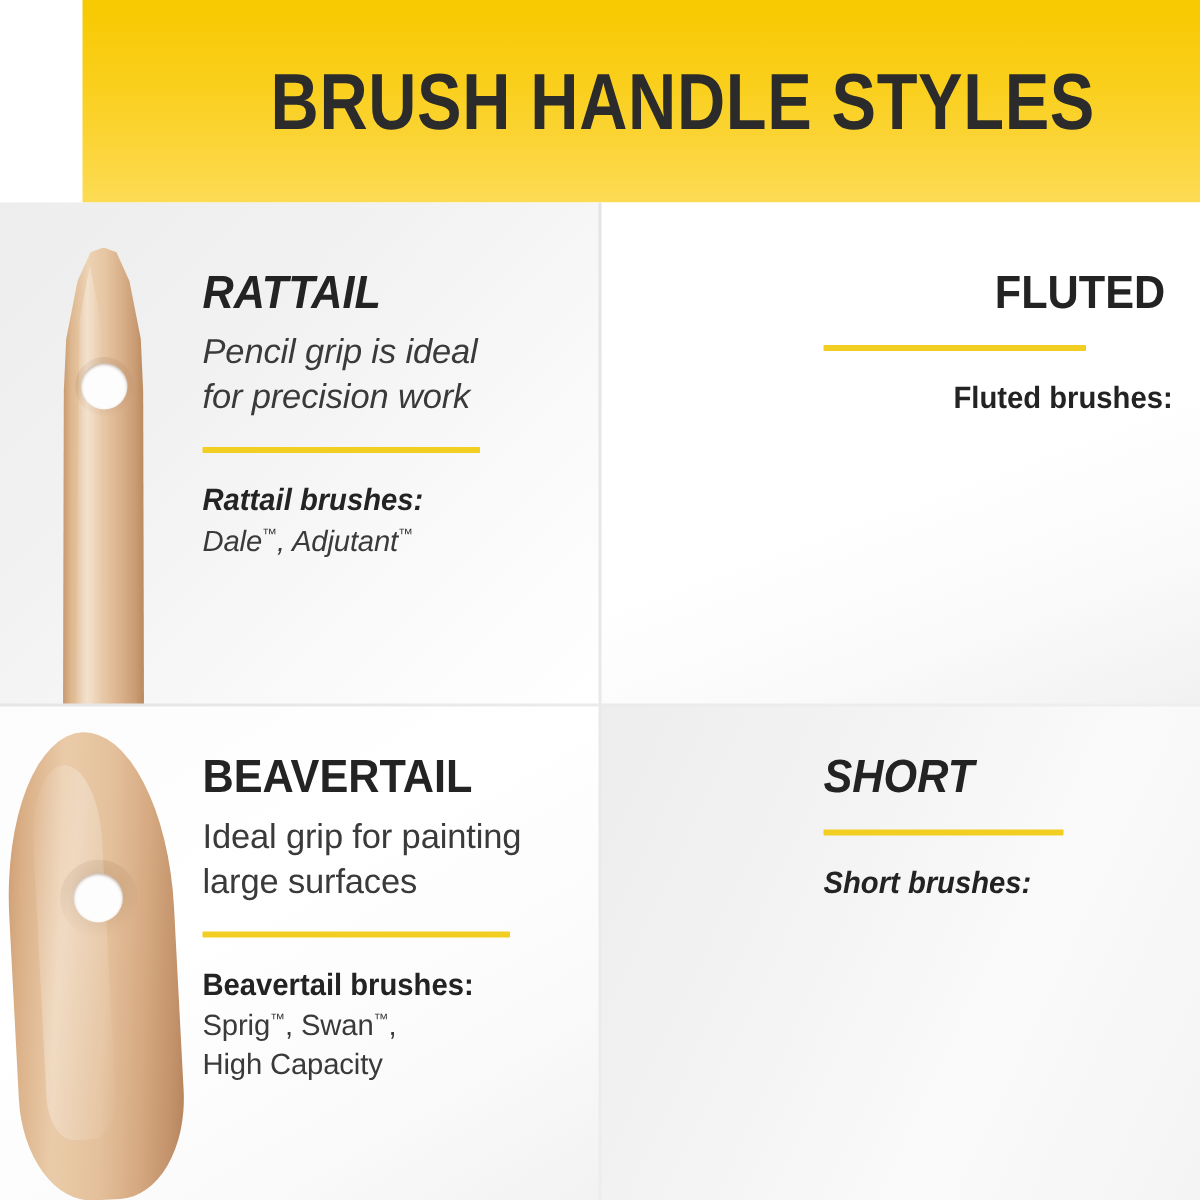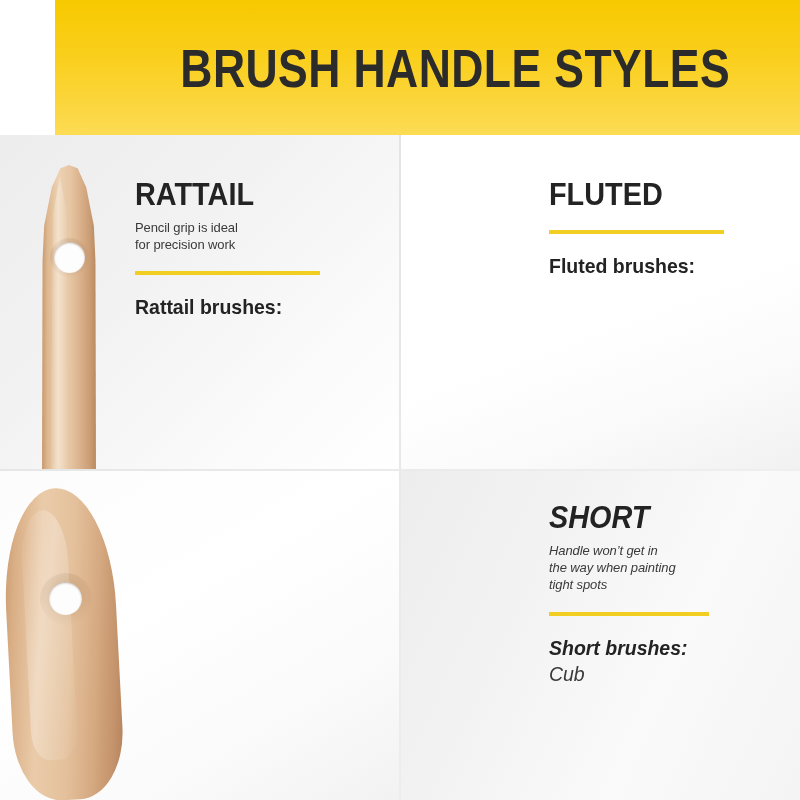--- a/index.html
+++ b/index.html
@@ -43,21 +43,21 @@
   
   .grid {
     position:absolute; left:0; top:135px;
     width:800px; height:665px;
   }
   .panel {
     position:absolute;
     overflow:hidden;
   }
   .panel-tl { left:0;   top:0;   width:400px; height:335px;
-              background:linear-gradient(135deg,#EDEDED 0%,#F2F2F2 38%,#FAFAFA 72%,#FFFFFF 100%); }
+              background:linear-gradient(135deg,#EDEDED 0%,#F2F2F2 38%,#FAFAFA 72%,#FFFFFF 100%);font-style:italic; }
   .panel-tr { left:400px; top:0; width:400px; height:335px;
               background:linear-gradient(160deg,#FFFFFF 0%,#FFFFFF 55%,#FAFAFA 78%,#F1F1F1 100%); }
   .panel-bl { left:0;   top:335px; width:400px; height:330px;
               background:linear-gradient(150deg,#FCFCFC 0%,#FFFFFF 40%,#FAFAFA 75%,#F2F2F2 100%); }
   .panel-br { left:400px; top:335px; width:400px; height:330px;
               background:linear-gradient(115deg,#EDEDED 0%,#F3F3F3 35%,#FAFAFA 65%,#F4F4F4 100%); }
 
   .divider-v {
     position:absolute; left:399px; top:0;
     width:2px; height:665px;
@@ -67,37 +67,37 @@
   .divider-h {
     position:absolute; left:0; top:334px;
     width:800px; height:2px;
     background:linear-gradient(90deg,#E6E6E6,#EFEFEF);
     z-index:4;
   }
 
   
   .copy { position:absolute; z-index:6; }
   .copy-tl { left:135px; top:44px;  width:245px; }
-  .copy-tr { left:549px; top:44px;  width:245px; }
+  .copy-tr { left:549px; top:44px;  width:245px;text-align:right; }
   .copy-bl { left:135px; top:32px;  width:255px; }
   .copy-br { left:549px; top:32px;  width:245px;font-style:italic; }
 
   .style-name {
     font-family:"Liberation Sans Narrow","Liberation Sans", sans-serif;
     font-weight:700;
     font-size:31px;
     color:#232323;
     letter-spacing:0px;
     line-height:1.05;
     transform:scaleX(0.93);
     transform-origin:left center;
     white-space:nowrap;
   }
   .style-desc {
-    font-size:13px;
+    font-size:23px;
     font-weight:400;
     color:#3A3A3A;
     line-height:1.34;
     margin-top:7px;
     letter-spacing:-0.1px;
   }
   .accent-rule {
     height:4px;
     background:#F2CE23;
     margin-top:18px;
@@ -215,57 +215,63 @@
       <div class="handle handle-rattail"></div>
       <div class="rattail-sheen"></div>
       <div class="hole-ring ring-rattail"></div>
       <div class="hole hole-rattail"></div>
 
       <div class="copy copy-tl">
         <div class="style-name">RATTAIL</div>
         <div class="style-desc">Pencil grip is ideal<br>for precision work</div>
         <div class="accent-rule rule-w185"></div>
         <div class="brushes-label">Rattail brushes:</div>
+        <div class="brushes-list">Dale<span class="tm">™</span>, Adjutant<span class="tm">™</span></div>
       </div>
     </div>
 
     <div class="panel panel-tr">
       
       
       
       
     </div>
 
     <div class="panel panel-bl">
       <div class="handle handle-beaver"></div>
       <div class="beaver-sheen"></div>
       <div class="hole-ring ring-beaver"></div>
       <div class="hole hole-beaver"></div>
 
+      <div class="copy copy-bl">
+        <div class="style-name">BEAVERTAIL</div>
+        <div class="style-desc">Ideal grip for painting<br>large surfaces</div>
+        <div class="accent-rule rule-w205"></div>
+        <div class="brushes-label">Beavertail brushes:</div>
+        <div class="brushes-list">Sprig<span class="tm">™</span>, Swan<span class="tm">™</span>,<br>High Capacity</div>
+      </div>
     </div>
 
     <div class="panel panel-br">
       
       
       
       
       
       
     </div>
 
     <div class="copy copy-tr">
       <div class="style-name">FLUTED</div>
       <div class="accent-rule rule-w175"></div>
       <div class="brushes-label">Fluted brushes:</div>
     </div>
 
     <div class="copy copy-br" style="top:367px;">
       <div class="style-name">SHORT</div>
-      <div class="style-desc">Handle won’t get in<br>the way when painting<br>tight spots</div>
       <div class="accent-rule rule-w160"></div>
       <div class="brushes-label">Short brushes:</div>
-      <div class="brushes-list">Cub</div>
     </div>
 
     <div class="divider-v"></div>
     <div class="divider-h"></div>
   </div>
 </div>
 
 </body></html>

